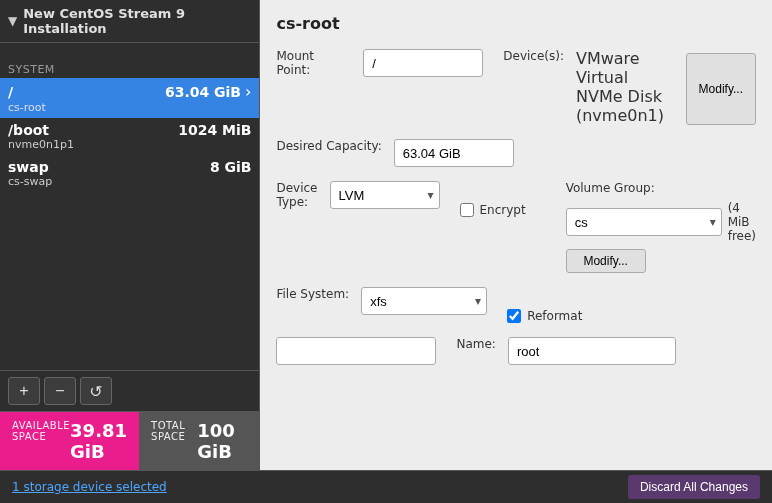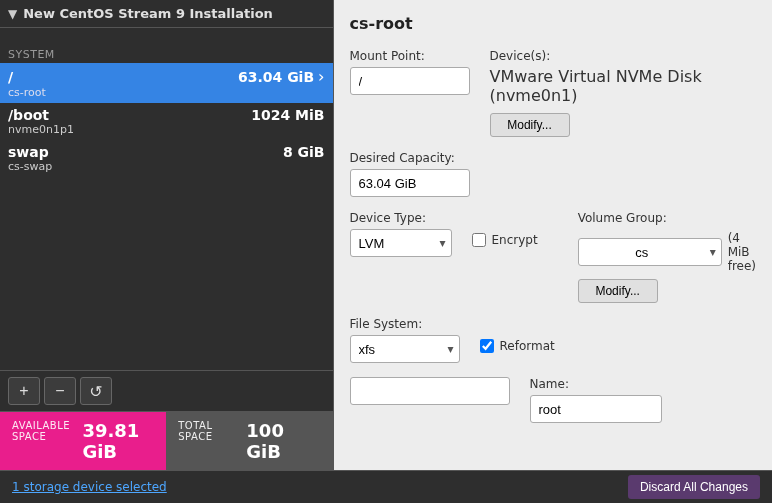--- a/index.html
+++ b/index.html
@@ -214,22 +214,22 @@
       margin-bottom: 2px;
     }
 
     .form-row {
       display: flex;
       gap: 20px;
     }
 
     .form-group {
       display: flex;
-      flex-direction: column;
-      gap: 4px;
+      flex-direction: row;
+      gap: 12px;
     }
 
     .form-label {
       font-size: 12px;
       color: #333;
     }
 
     .form-input {
       padding: 4px 8px;
       border: 1px solid #aaa;
@@ -410,51 +410,51 @@
       <div class="form-group">
         <label class="form-label">Desired Capacity:</label>
         <input type="text" class="form-input" value="63.04 GiB" style="width: 120px;">
       </div>
     </div>
 
     <div class="device-row">
       <div class="form-group">
         <label class="form-label">Device Type:</label>
         <div class="select-wrapper">
-          <select class="select-control" style="width:102px;">
+          <select class="select-control" style="width:110px;">
             <option>LVM</option>
             <option>Standard Partition</option>
             <option>LVM Thin Provisioning</option>
             <option>BTRFS</option>
           </select>
         </div>
       </div>
       <div class="encrypt-row">
         <input type="checkbox" style="">
         <label class="form-label">Encrypt</label>
       </div>
       <div class="form-group volume-group-section" style="margin-left:20px;">
         <label class="form-label">Volume Group:</label>
         <div class="volume-group-select-row">
           <div class="select-wrapper">
-            <select class="select-control" style="width:144px;text-align:center;">
+            <select class="select-control" style="width:156px;">
               <option>cs</option>
             </select>
           </div>
           <span class="form-label">(4 MiB free)</span>
         </div>
         <button class="modify-btn" style="width:80px;">Modify...</button>
       </div>
     </div>
 
     <div class="fs-row">
       <div class="form-group">
         <label class="form-label">File System:</label>
         <div class="select-wrapper">
-          <select class="select-control" style="width:110px;">
+          <select class="select-control" style="width:126px;">
             <option>xfs</option>
             <option>ext4</option>
             <option>ext3</option>
             <option>ext2</option>
             <option>swap</option>
             <option>vfat</option>
             <option>efifs</option>
           </select>
         </div>
       </div>
@@ -463,21 +463,21 @@
         <label class="form-label">Reformat</label>
       </div>
     </div>
 
     <div class="name-row">
       <div class="form-group">
         <input type="text" class="form-input" value="" style="width: 160px;">
       </div>
       <div class="form-group">
         <label class="form-label">Name:</label>
-        <input type="text" class="form-input" value="root" style="width: 132px;">
+        <input type="text" class="form-input" value="root" style="width: 168px;">
       </div>
     </div>
   </div>
 </div>
 
 <div class="bottom-bar">
   <a class="storage-link">1 storage device selected</a>
   <button class="discard-btn">Discard All Changes</button>
 </div>
 

